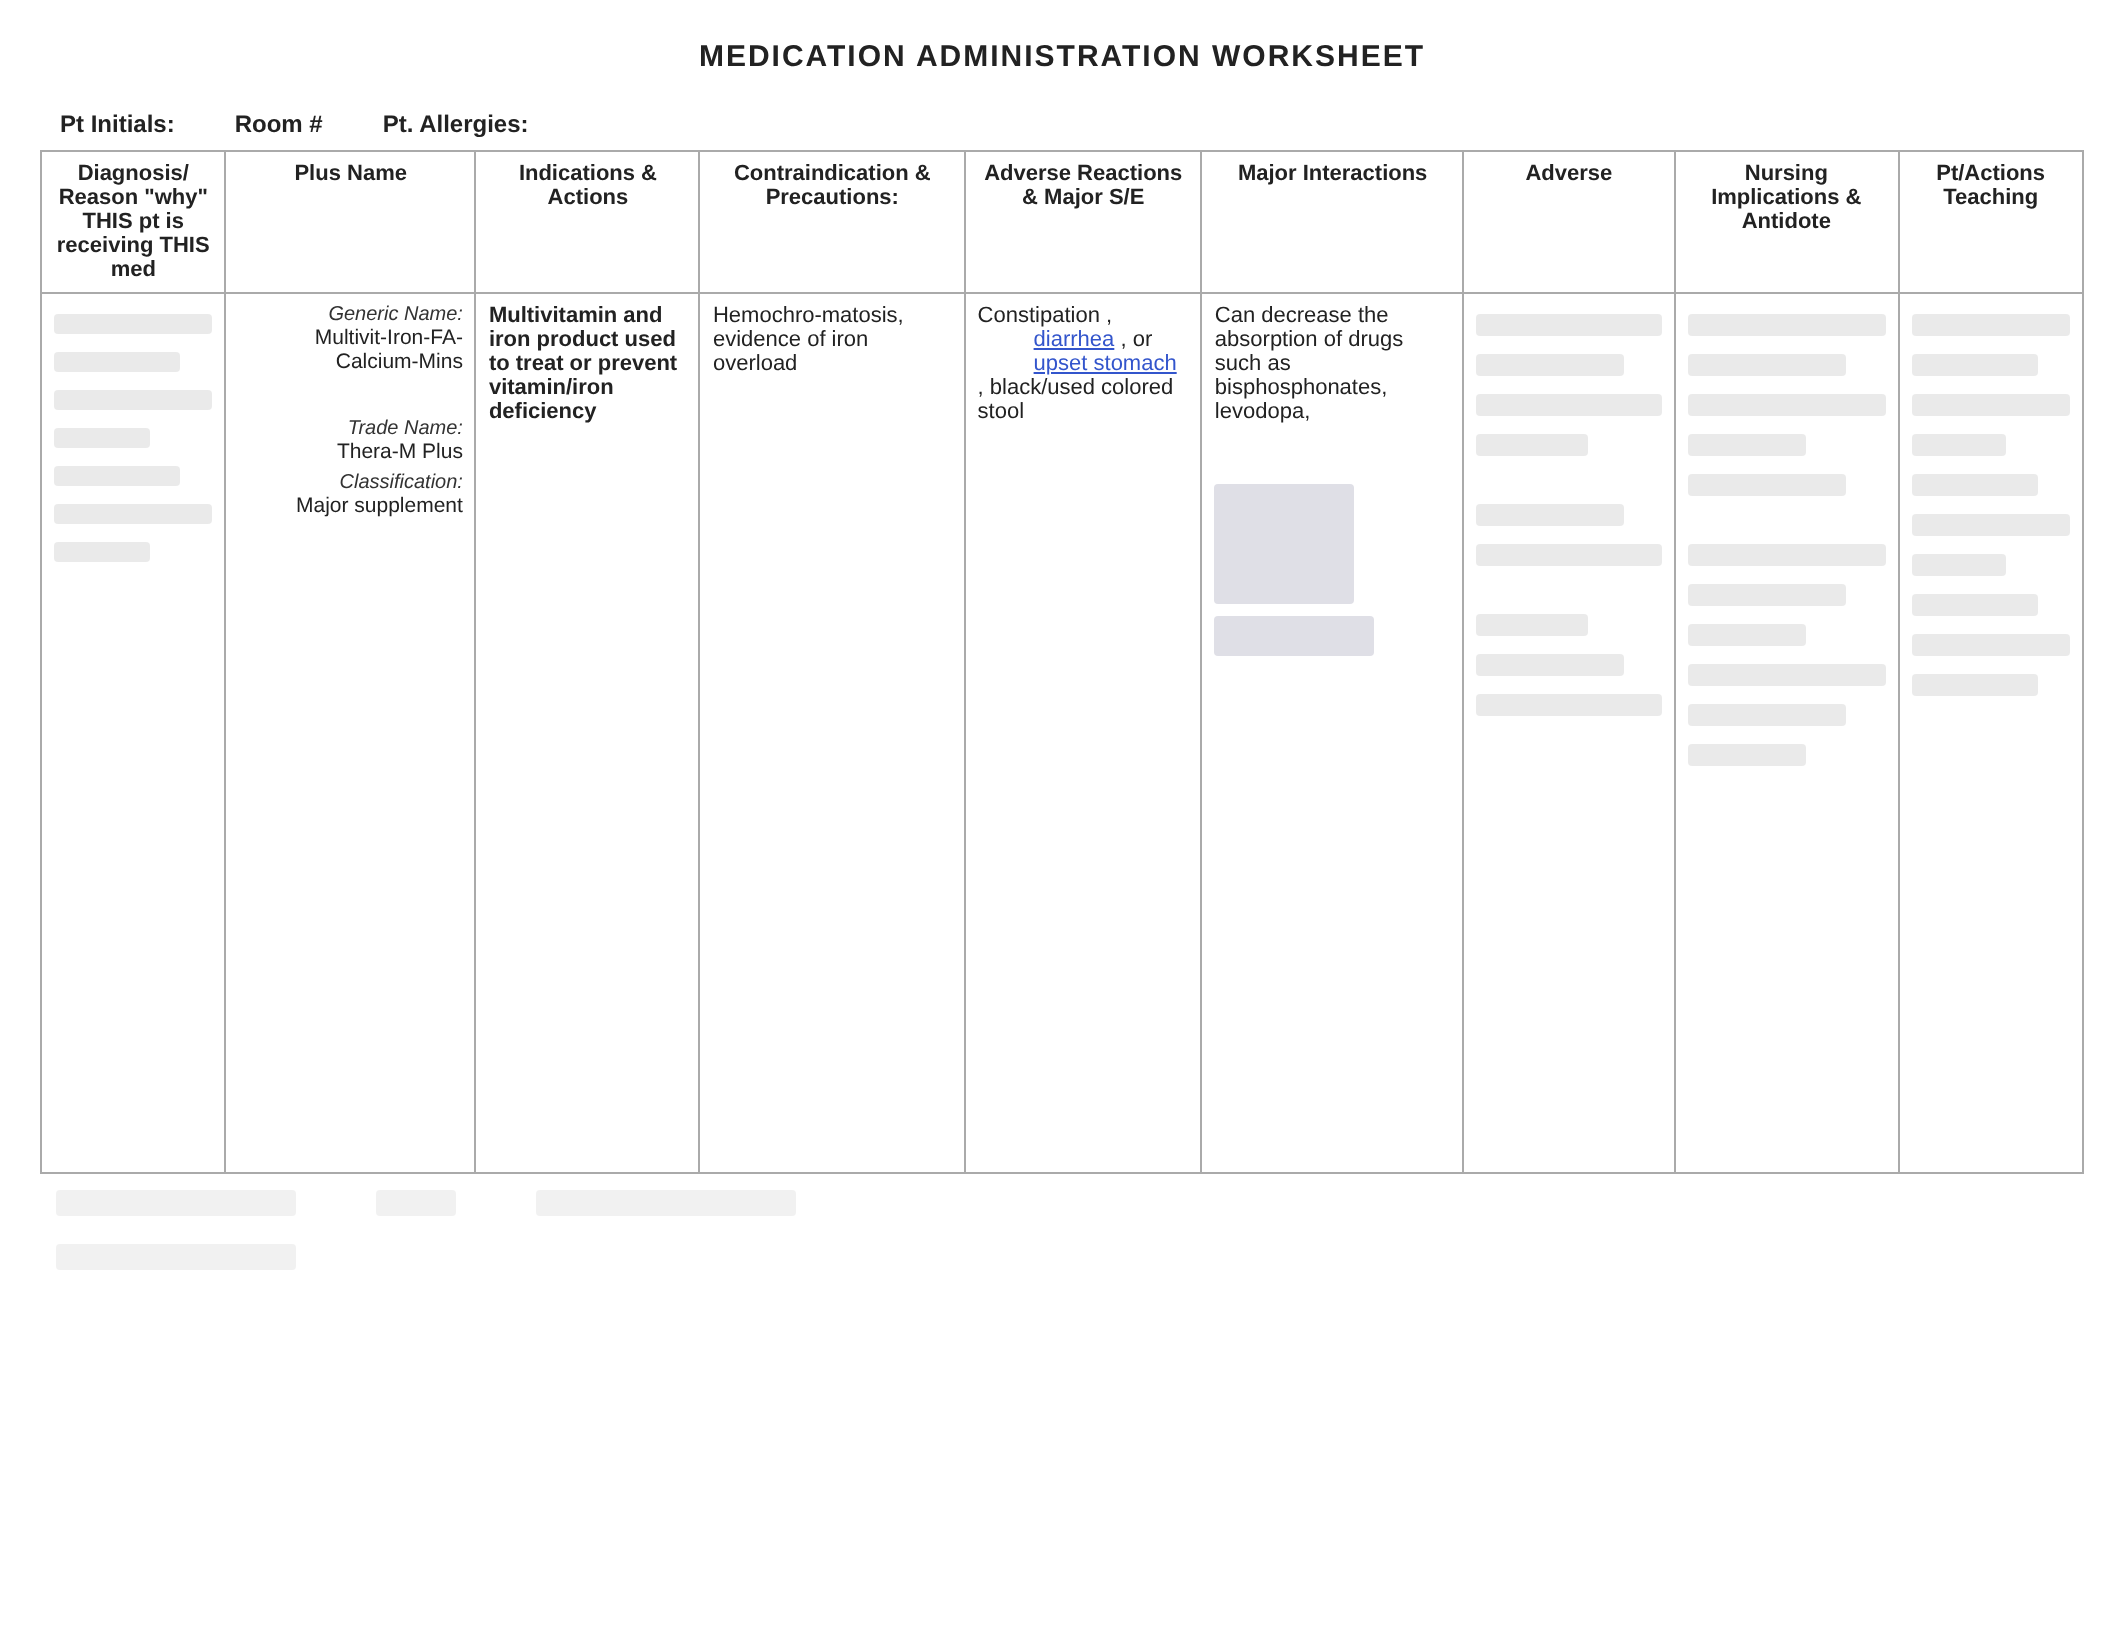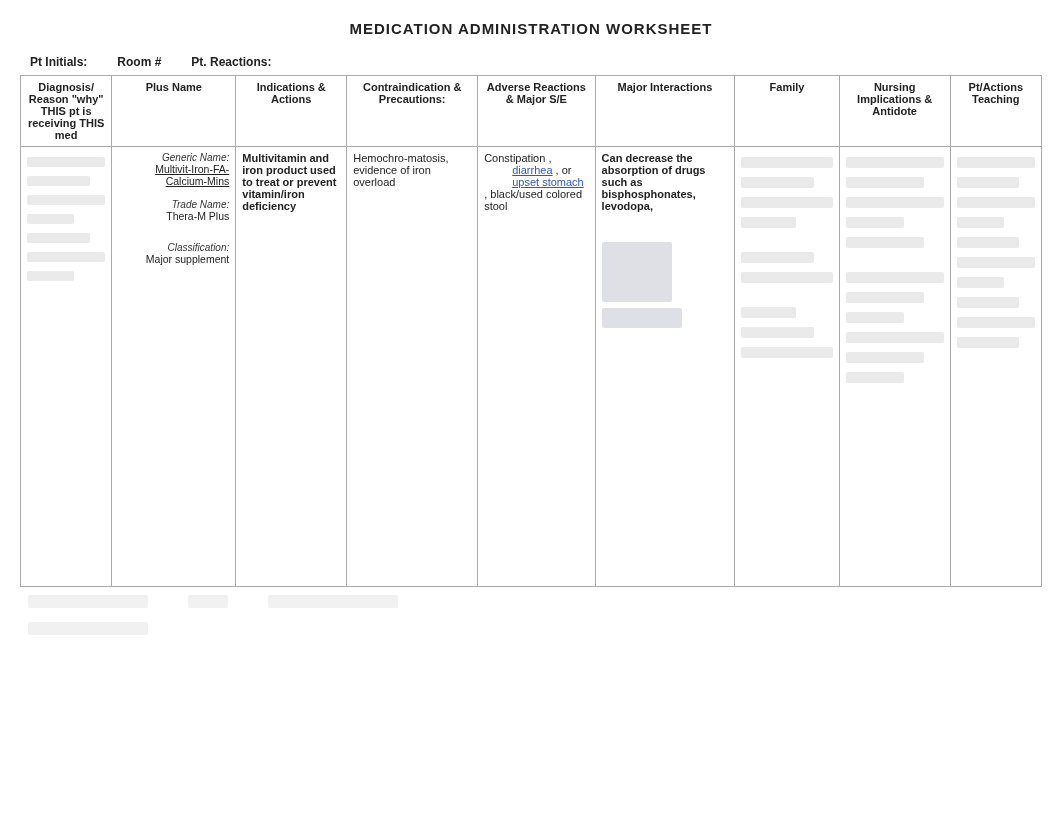--- a/index.html
+++ b/index.html
@@ -41,21 +41,21 @@
       background: #fff;
       font-weight: bold;
       text-align: center;
       font-size: 11px;
     }
     .col-diagnosis { width: 70px; }
     .col-drug { width: 95px; }
     .col-indications { width: 85px; font-weight: bold; }
     .col-contra { width: 85px; }
     .col-adverse { width: 90px; }
-    .col-drug-int { width: 95px; font-weight: bold; }
+    .col-drug-int { width: 95px; }
     .col-dosage { width: 80px; }
     .col-nursing { width: 85px; }
     .col-ptfamily { width: 70px; }
 
     .blurred-block {
       background: #d0d0d0;
       border-radius: 2px;
       opacity: 0.45;
       display: block;
     }
@@ -95,33 +95,33 @@
     }
   </style>
 </head>
 <body>
 
 <div class="page-title">MEDICATION ADMINISTRATION WORKSHEET</div>
 
 <div class="header-row">
   <span>Pt Initials:</span>
   <span>Room #</span>
-  <span>Pt. Reactions:</span>
+  <span>Pt. Allergies:</span>
 </div>
 
 <table class="main-table">
   <thead>
     <tr>
       <th class="col-diagnosis">Diagnosis/ Reason "why" THIS pt is receiving THIS med</th>
       <th class="col-drug">Plus Name</th>
       <th class="col-indications">Indications &amp; Actions</th>
       <th class="col-contra">Contraindication &amp; Precautions:</th>
       <th class="col-adverse">Adverse Reactions &amp; Major S/E</th>
       <th class="col-drug-int">Major Interactions</th>
-      <th class="col-dosage">Family</th>
+      <th class="col-dosage">Adverse</th>
       <th class="col-nursing">Nursing Implications &amp; Antidote</th>
       <th class="col-ptfamily">Pt/Actions Teaching</th>
     </tr>
   </thead>
   <tbody>
     <tr style="height:440px;">
 
       <td class="col-diagnosis">
         <div class="dosage-blurred">
           <span class="blurred-block blurred-line long"></span>
@@ -129,23 +129,23 @@
           <span class="blurred-block blurred-line long"></span>
           <span class="blurred-block blurred-line short"></span>
           <span class="blurred-block blurred-line medium"></span>
           <span class="blurred-block blurred-line long"></span>
           <span class="blurred-block blurred-line short"></span>
         </div>
       </td>
 
       <td class="col-drug drug-cell">
         <div class="drug-label">Generic Name:</div>
-        <div style="font-size:10.5px; margin-bottom:12px;text-decoration:underline;">Multivit-Iron-FA-Calcium-Mins</div>
+        <div style="font-size:10.5px; margin-bottom:22px;">Multivit-Iron-FA-Calcium-Mins</div>
         <div class="drug-label">Trade Name:</div>
-        <div style="font-size:10.5px; margin-bottom:20px;">Thera-M Plus</div>
+        <div style="font-size:10.5px; margin-bottom:4px;">Thera-M Plus</div>
         <div class="drug-label">Classification:</div>
         <div style="font-size:10.5px;">Major supplement</div>
       </td>
 
       <td class="col-indications">Multivitamin and iron product used to treat or prevent vitamin/iron deficiency</td>
 
       <td class="col-contra">Hemochro-matosis, evidence of iron overload</td>
 
       <td class="col-adverse">
         <span>Constipation ,</span>

